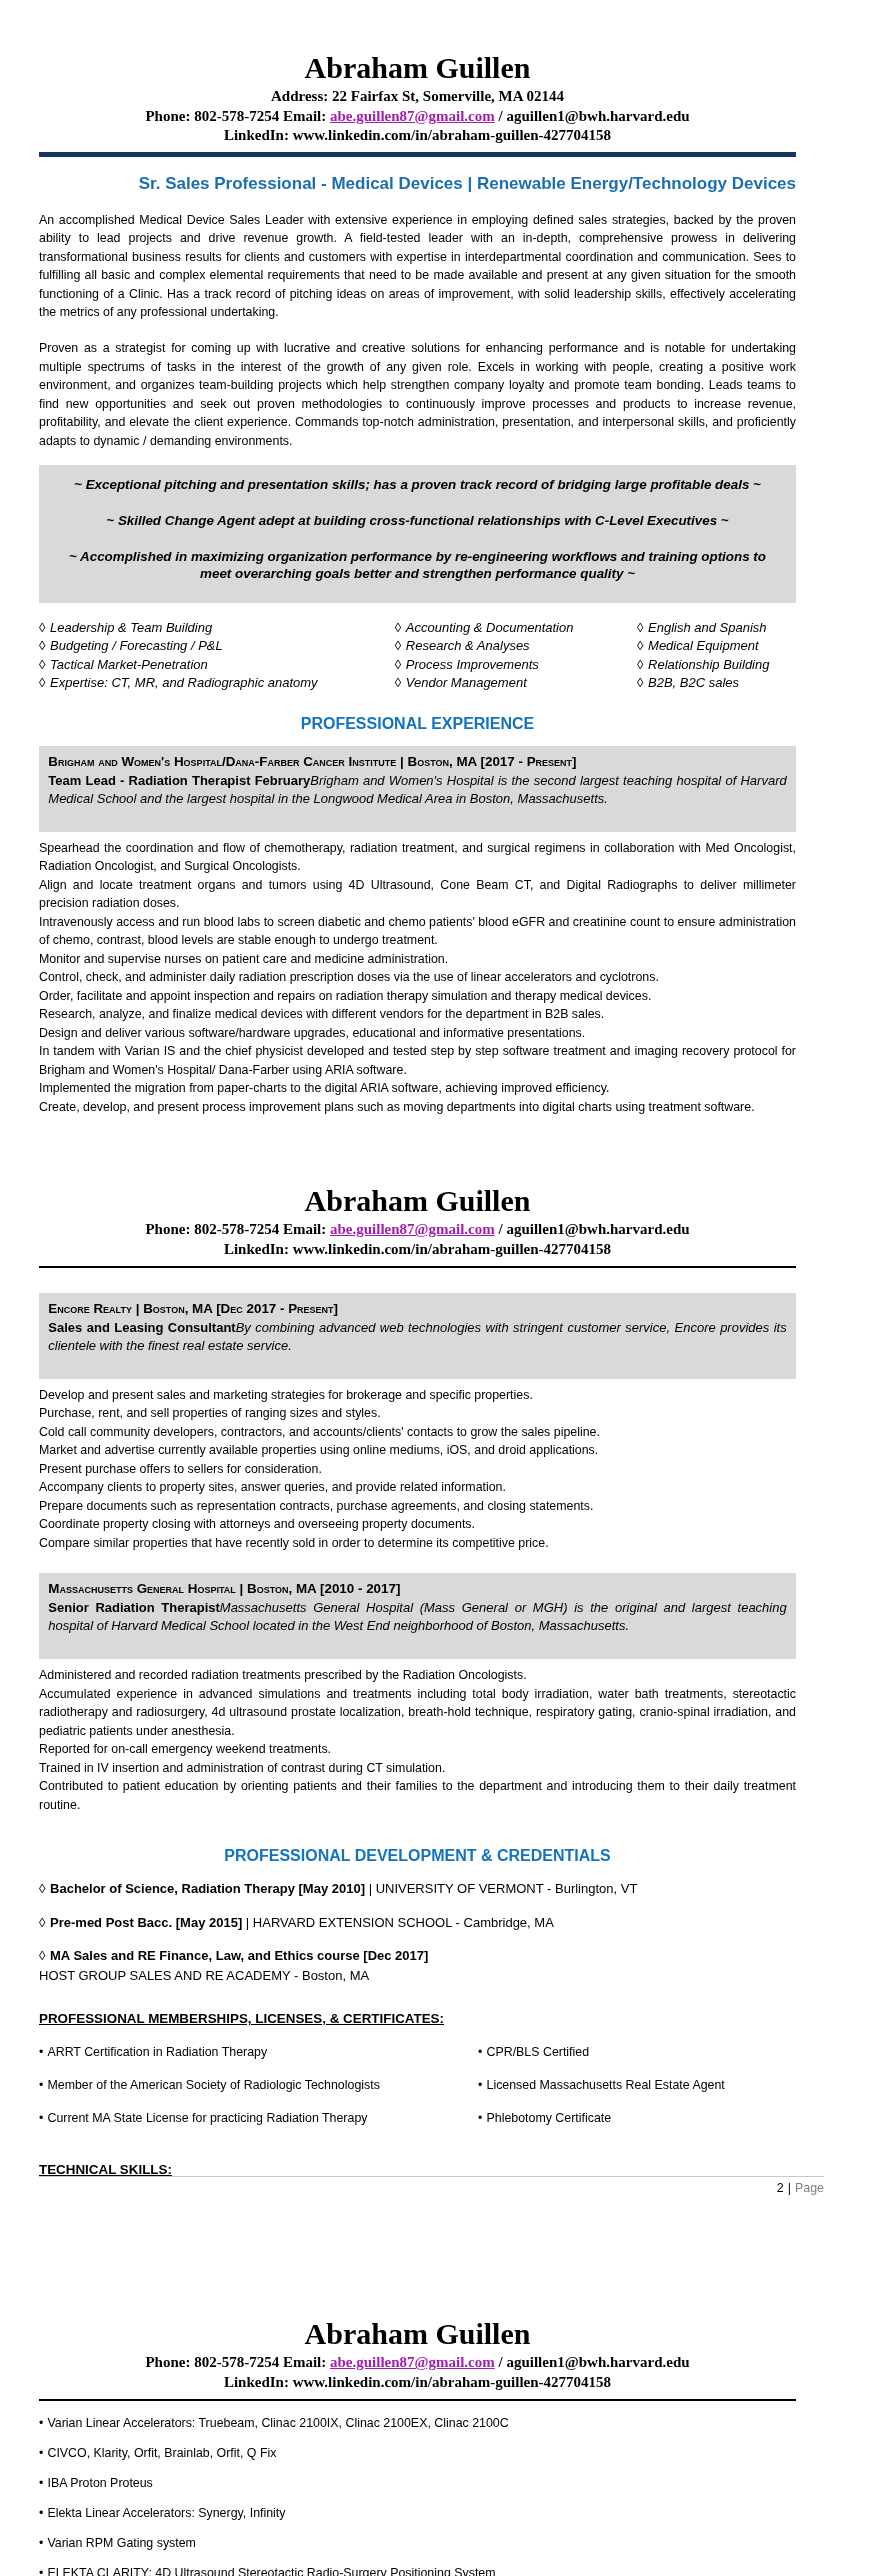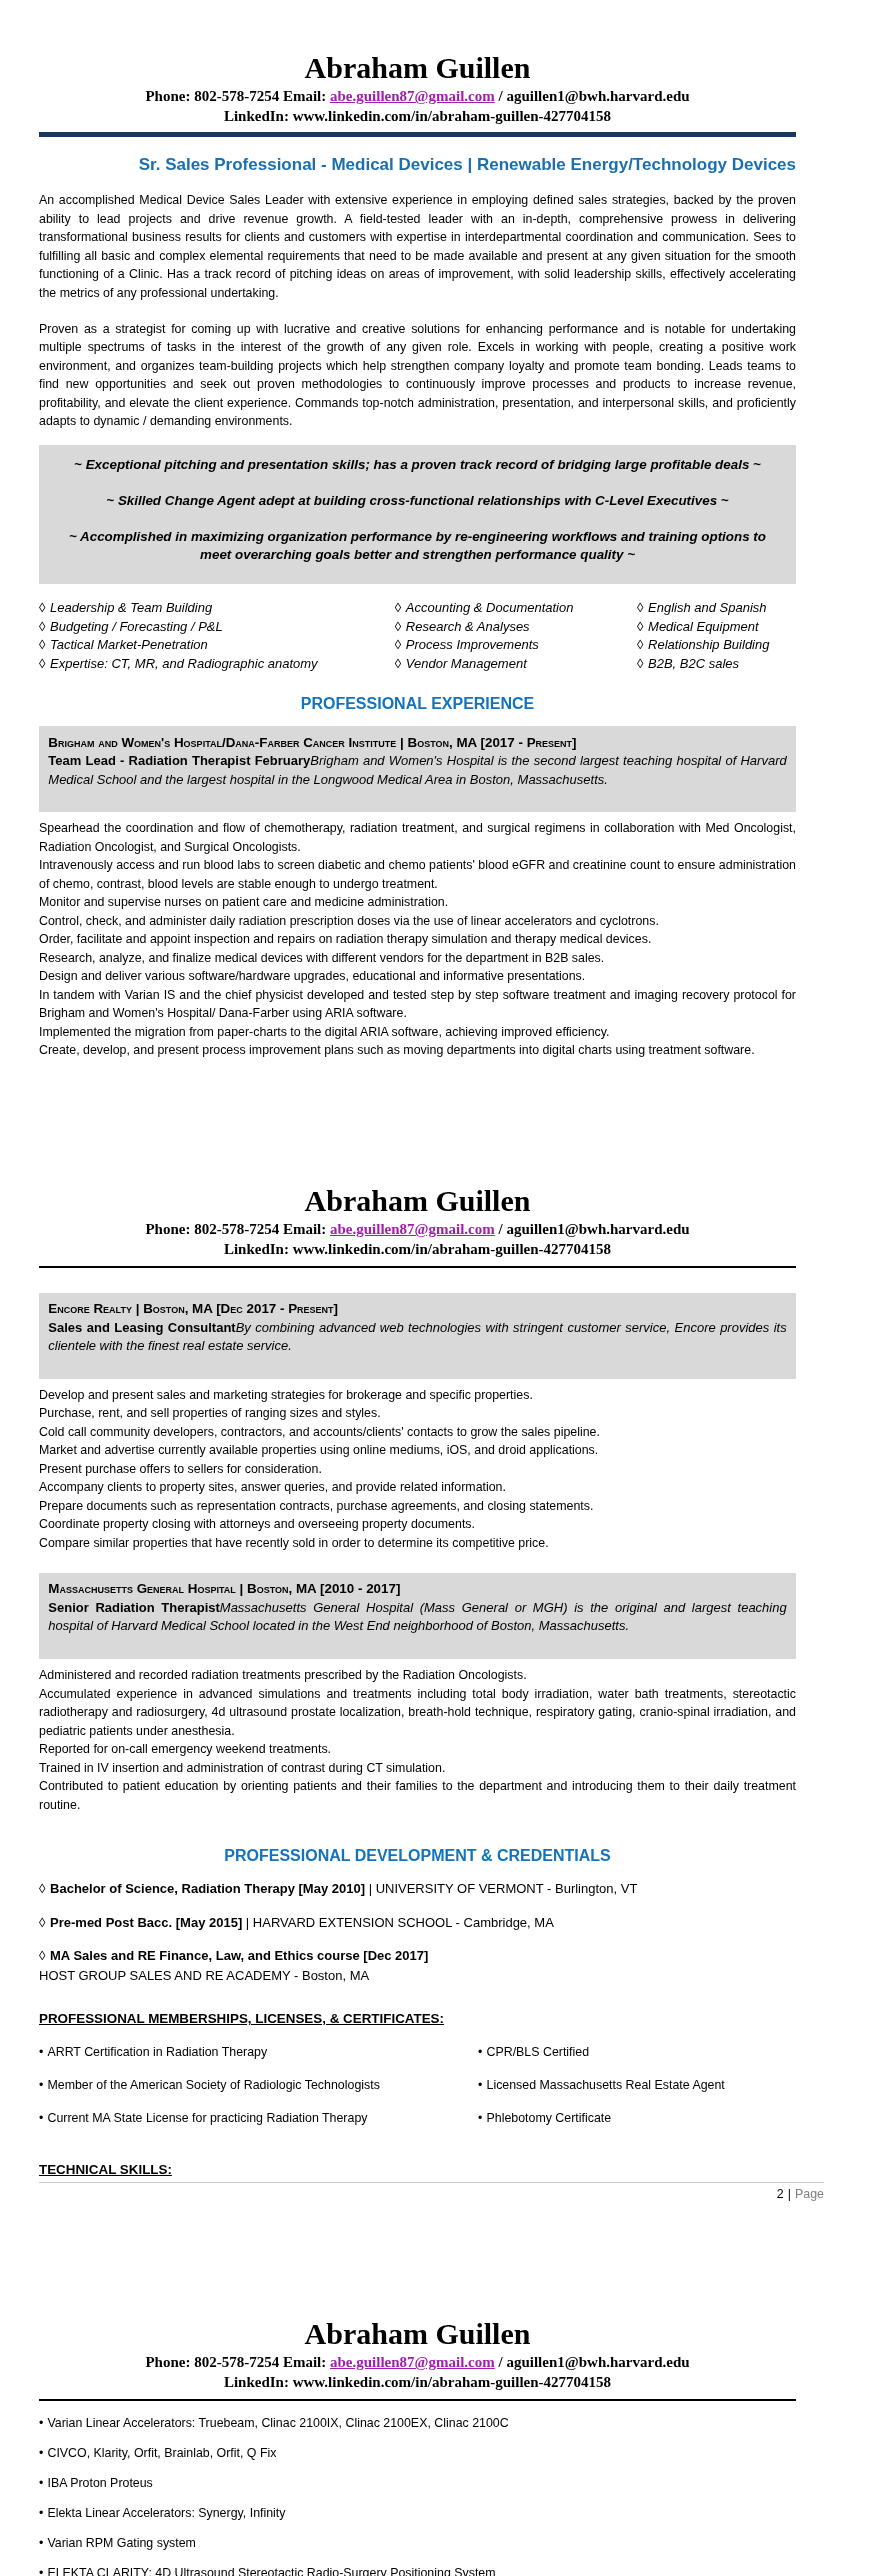--- a/index.html
+++ b/index.html
@@ -46,33 +46,34 @@
 
   .mem-row { display:flex; margin-top:19px; font-size:12.4px; }
   .mem-row .m1 { width:58%; } .mem-row .m2 { width:42%; }
   .bmark { margin-right:4.1px; }
 
   .tech-heading { margin-top:37px; }
 
   .tech-list { margin-top:8.2px; }
   .tech-list p { margin:15.5px 0 0 0; font-size:12.4px; line-height:14.4px; }
 
-  .footer { position:absolute; left:39px; right:52px; bottom:65px; }
+  .footer { position:absolute; left:39px; right:52px; bottom:71px; }
   .footer-rule { height:1px; background:#C9C9C9; }
   .footer-text { text-align:right; font-size:12.4px; margin-top:4.1px; }
   .pg-num { color:#000; }
   .pg-bar { color:#000; margin:0 4.1px; }
   .pg-label { color:#7F7F7F; }
 </style>
 </head>
 <body>
 
 <div class="page">
   <h1 class="name">Abraham Guillen</h1>
   <div class="contact">
+    <div>Address: 22 Fairfax St, Somerville, MA 02144</div>
     <div><span>Phone: 802-578-7254 Email: </span><a href="#">abe.guillen87@gmail.com</a><span> / aguillen1@bwh.harvard.edu</span></div>
     <div>LinkedIn: www.linkedin.com/in/abraham-guillen-427704158</div>
   </div>
   <div class="rule-navy"></div>
   <div class="doc-title">Sr. Sales Professional - Medical Devices | Renewable Energy/Technology Devices</div>
 
   <p class="para" style="margin-top:16.5px">An accomplished Medical Device Sales Leader with extensive experience in employing defined sales strategies, backed by the proven ability to lead projects and drive revenue growth. A field-tested leader with an in-depth, comprehensive prowess in delivering transformational business results for clients and customers with expertise in interdepartmental coordination and communication. Sees to fulfilling all basic and complex elemental requirements that need to be made available and present at any given situation for the smooth functioning of a Clinic. Has a track record of pitching ideas on areas of improvement, with solid leadership skills, effectively accelerating the metrics of any professional undertaking.</p>
   <p class="para">Proven as a strategist for coming up with lucrative and creative solutions for enhancing performance and is notable for undertaking multiple spectrums of tasks in the interest of the growth of any given role. Excels in working with people, creating a positive work environment, and organizes team-building projects which help strengthen company loyalty and promote team bonding. Leads teams to find new opportunities and seek out proven methodologies to continuously improve processes and products to increase revenue, profitability, and elevate the client experience. Commands top-notch administration, presentation, and interpersonal skills, and proficiently adapts to dynamic / demanding environments.</p>
 
   <div class="quote-box">
@@ -103,20 +104,21 @@
   </div>
 
   <div class="sec-heading">PROFESSIONAL EXPERIENCE</div>
 
   <div class="job-box">
     <div class="job-company">Brigham and Women's Hospital/Dana-Farber Cancer Institute | Boston, MA [2017 - Present]</div>
     <div class="job-desc"><span class="job-role">Team Lead - Radiation Therapist February</span><span class="job-blurb">Brigham and Women's Hospital is the second largest teaching hospital of Harvard Medical School and the largest hospital in the Longwood Medical Area in Boston, Massachusetts.</span></div>
   </div>
   <div class="job-bullets">
     <p>Spearhead the coordination and flow of chemotherapy, radiation treatment, and surgical regimens in collaboration with Med Oncologist, Radiation Oncologist, and Surgical Oncologists.</p>
+    <p>Align and locate treatment organs and tumors using 4D Ultrasound, Cone Beam CT, and Digital Radiographs to deliver millimeter precision radiation doses.</p>
     <p>Intravenously access and run blood labs to screen diabetic and chemo patients' blood eGFR and creatinine count to ensure administration of chemo, contrast, blood levels are stable enough to undergo treatment.</p>
     <p>Monitor and supervise nurses on patient care and medicine administration.</p>
     <p>Control, check, and administer daily radiation prescription doses via the use of linear accelerators and cyclotrons.</p>
     <p>Order, facilitate and appoint inspection and repairs on radiation therapy simulation and therapy medical devices.</p>
     <p>Research, analyze, and finalize medical devices with different vendors for the department in B2B sales.</p>
     <p>Design and deliver various software/hardware upgrades, educational and informative presentations.</p>
     <p>In tandem with Varian IS and the chief physicist developed and tested step by step software treatment and imaging recovery protocol for Brigham and Women's Hospital/ Dana-Farber using ARIA software.</p>
     <p>Implemented the migration from paper-charts to the digital ARIA software, achieving improved efficiency.</p>
     <p>Create, develop, and present process improvement plans such as moving departments into digital charts using treatment software.</p>
   </div>

